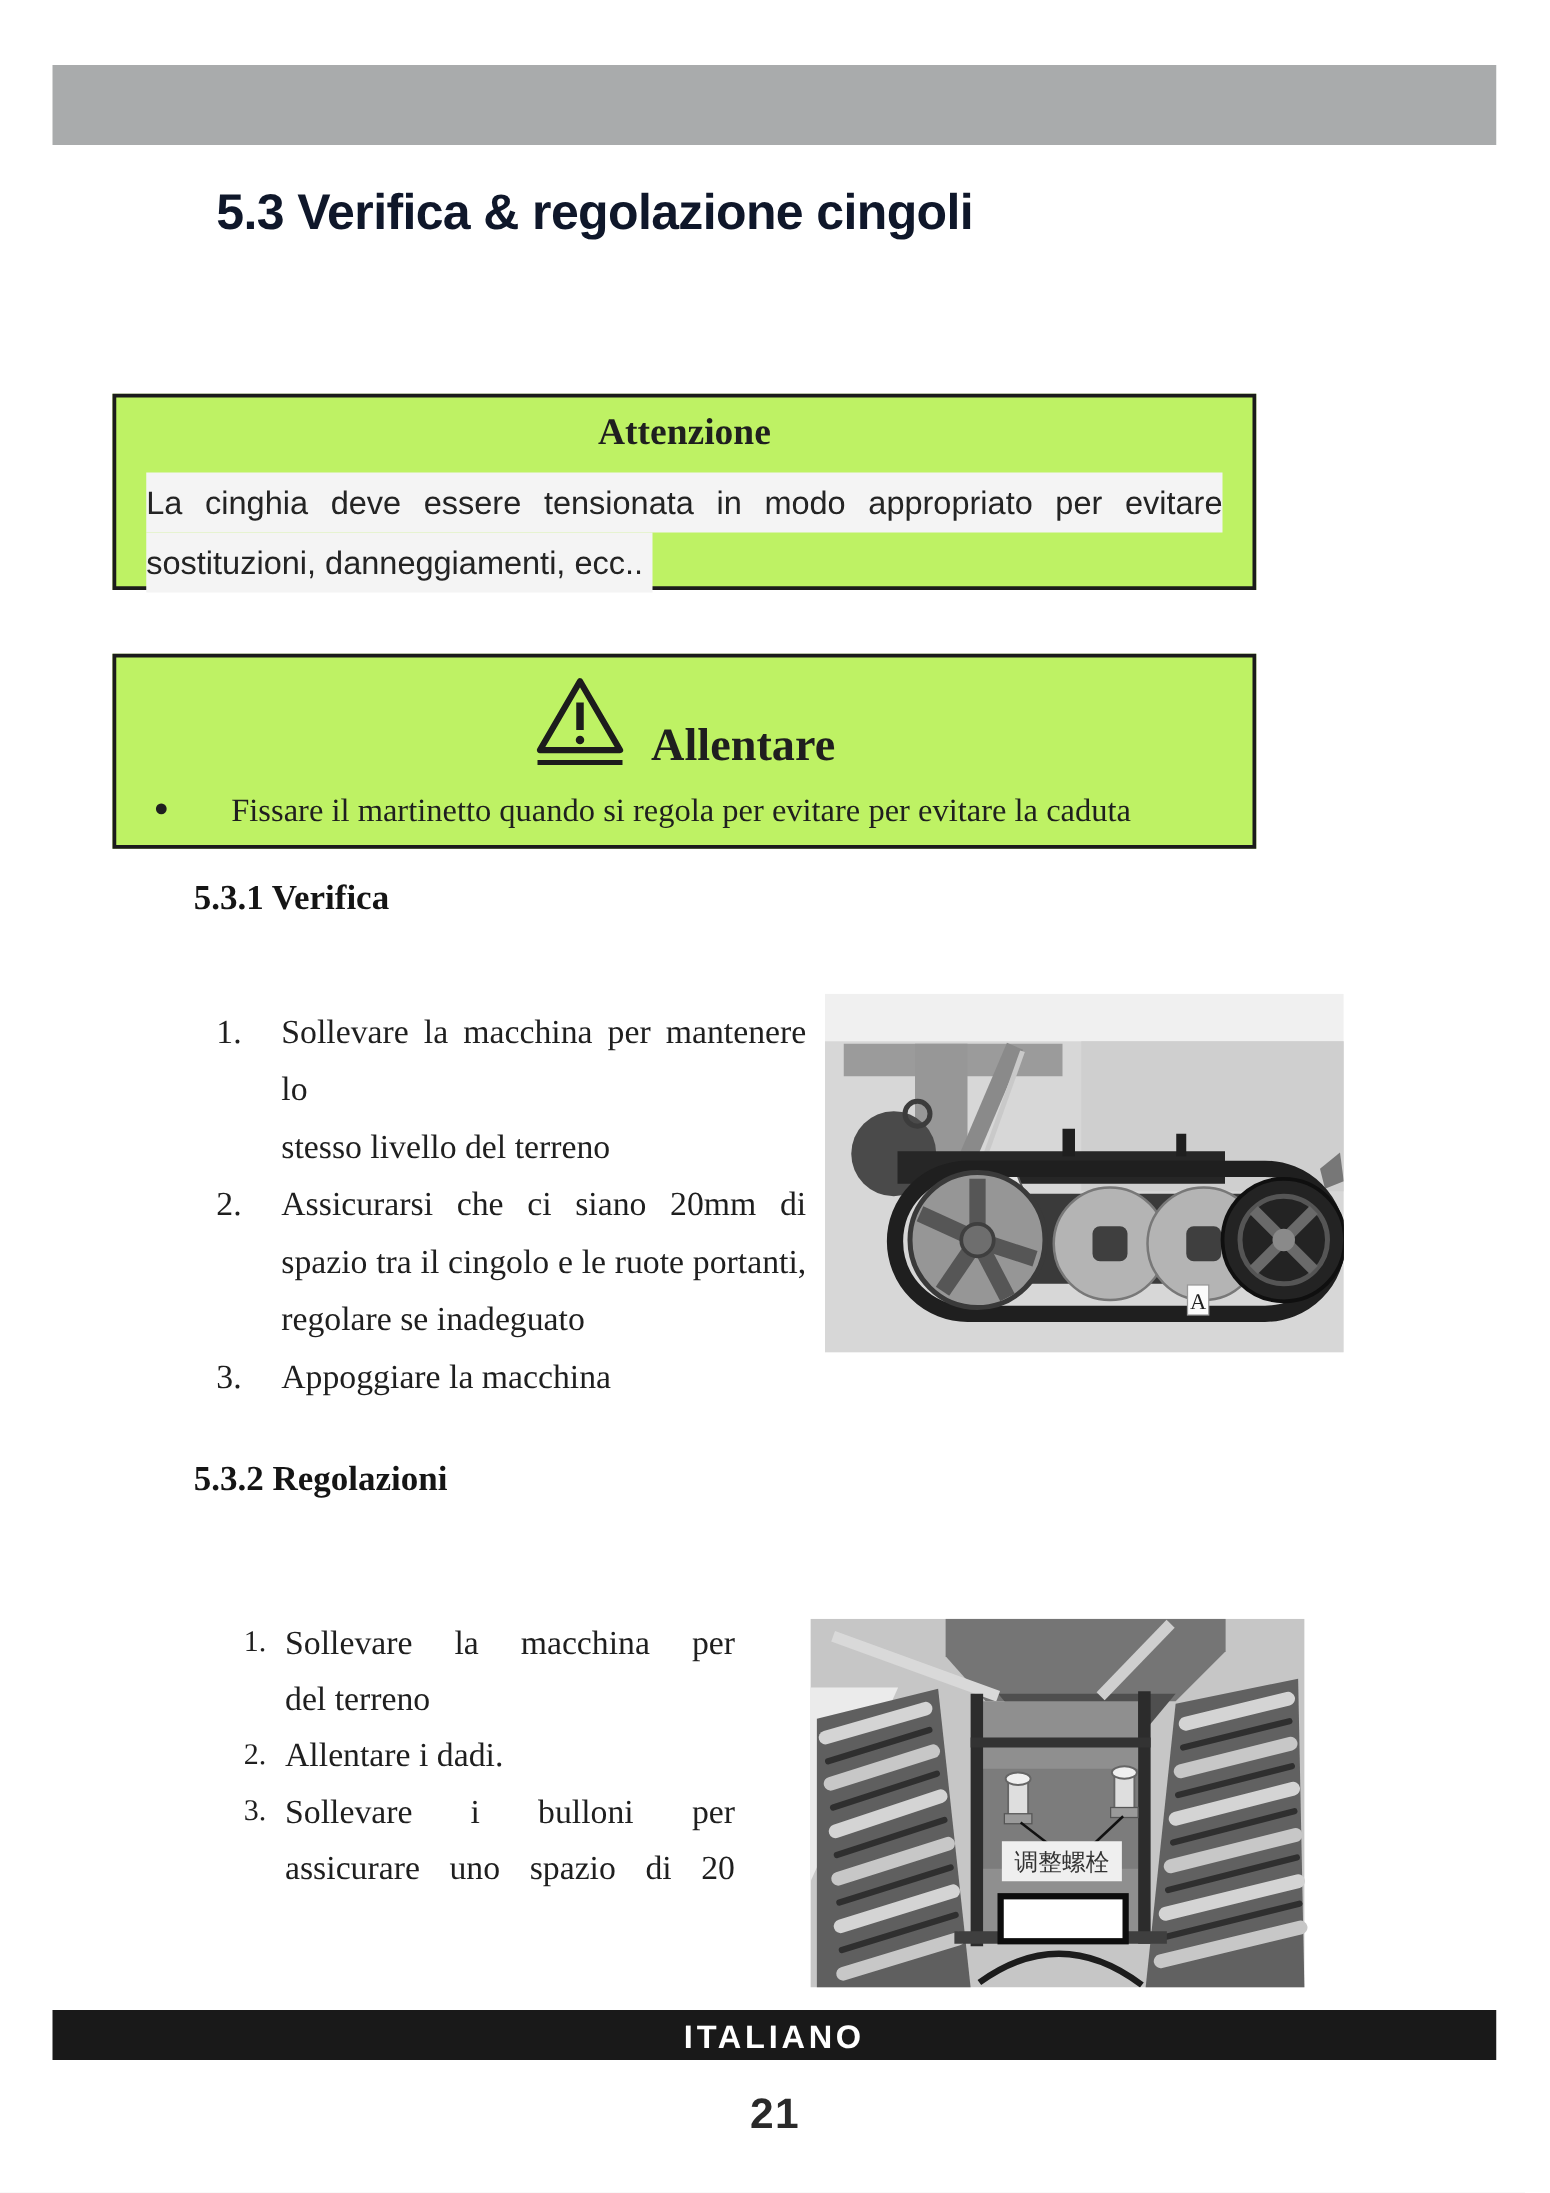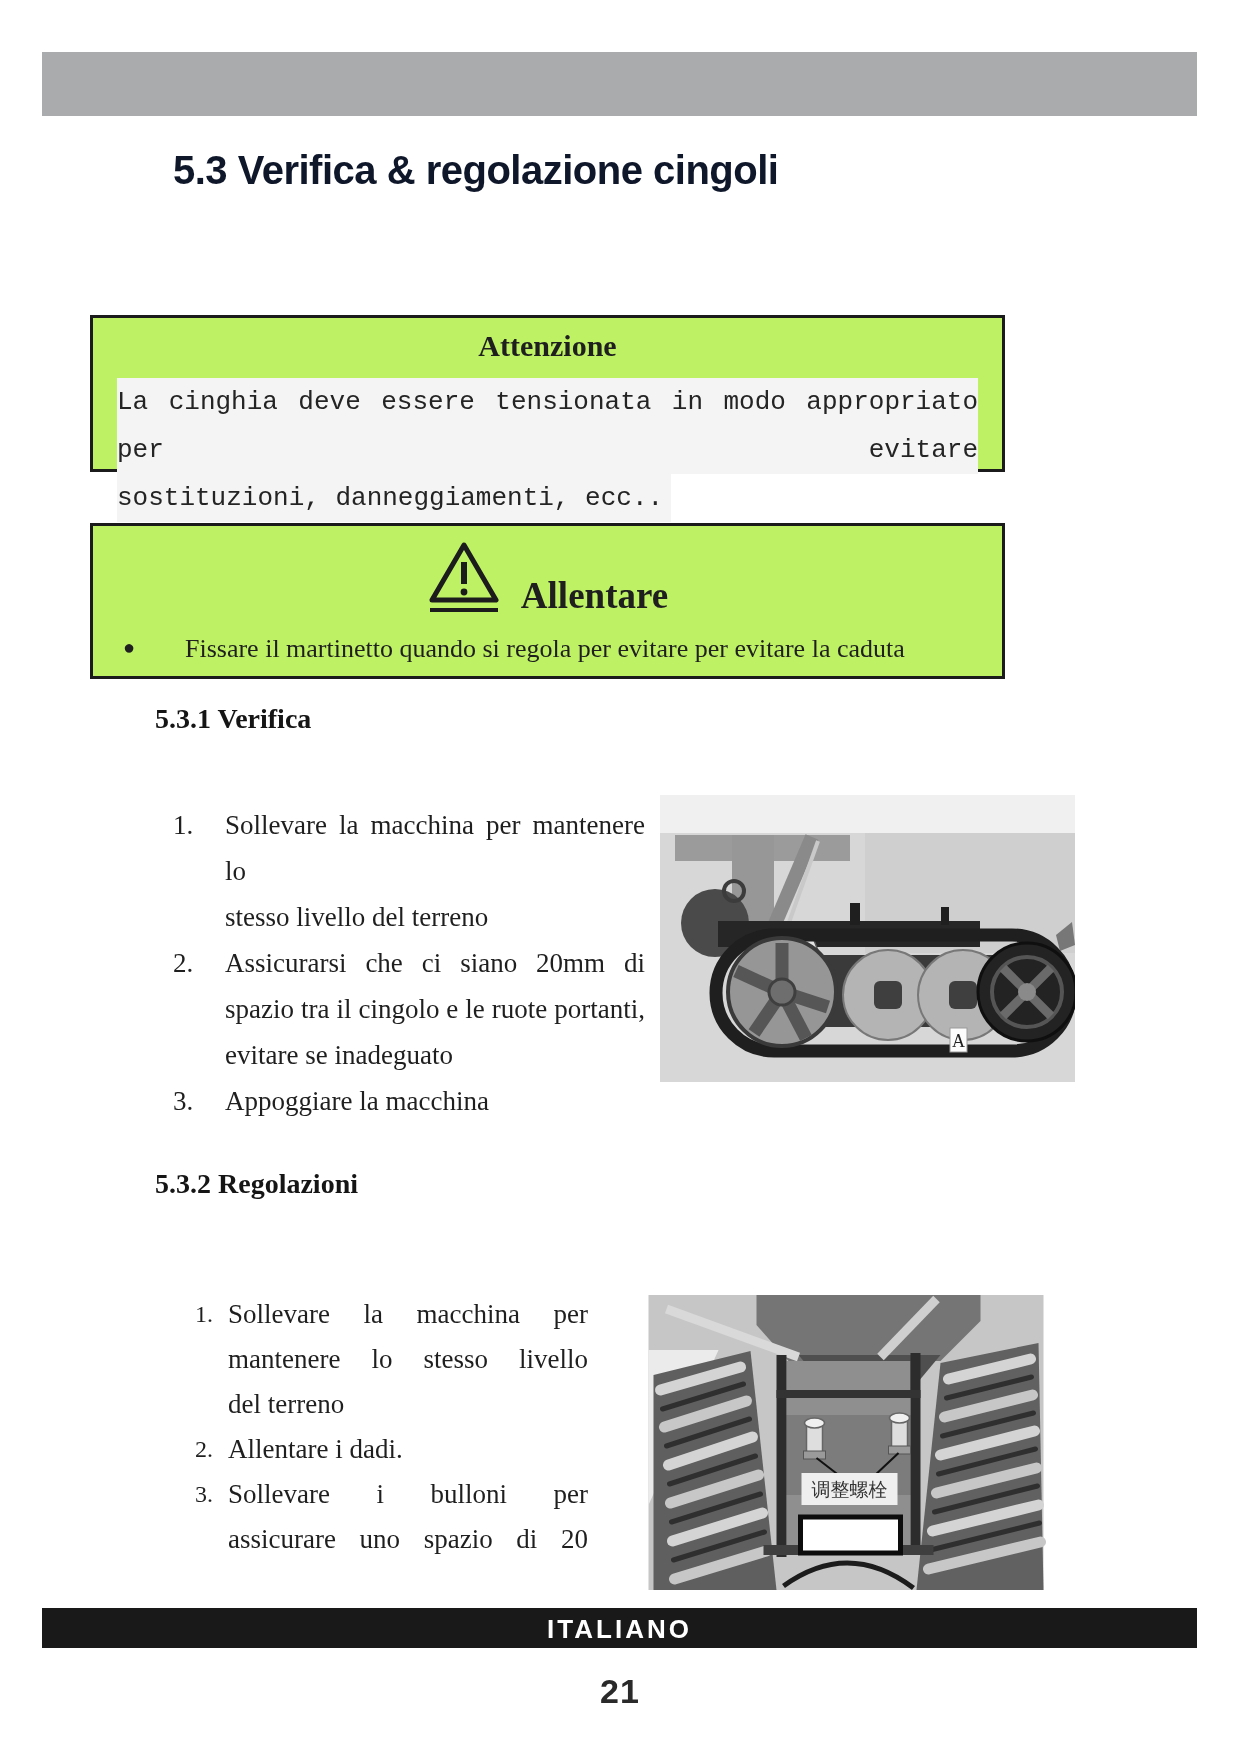--- a/index.html
+++ b/index.html
@@ -21,21 +21,21 @@
   }
 
   
   .notice-box { position:absolute; left:90px; width:915px; border:3px solid #1b1b1b; background:#bef264; }
   .attn-box { top:315px; height:157px; }
   .warn-box { top:523px; height:156px; }
 
   .attn-title { text-align:center; font-weight:bold; font-size:30px; margin-top:11px; }
   .attn-body { position:absolute; left:24px; right:24px; top:60px;
     font-family:"Liberation Sans", sans-serif; font-size:26px; line-height:48px; color:#242424; }
-  .attn-line { background:#f4f4f4;font-family:Liberation Mono, monospace; }
+  .attn-line { background:#f4f4f4; }
   .fit { width:fit-content; padding-right:8px; }
 
   .warn-head { position:absolute; left:0; right:0; top:14px; display:flex; justify-content:center; align-items:flex-end; gap:20px; }
   .warn-title { font-weight:bold; font-size:37px; line-height:1; padding-bottom:4px; }
   .warn-item { position:absolute; left:30px; right:24px; top:108px; font-size:26px; }
   .warn-bullet { position:absolute; left:0; top:2px; font-size:20px; }
   .warn-text { display:block; margin-left:62px; }
 
   
   .sec-heading { position:absolute; left:155px; font-weight:bold; font-size:28px; color:#151515; }
@@ -113,21 +113,21 @@
       <div class="stext">
         <div class="l j">Sollevare la macchina per mantenere lo</div>
         <div class="l">stesso livello del terreno</div>
       </div>
     </div>
     <div class="step">
       <div class="num">2.</div>
       <div class="stext">
         <div class="l j">Assicurarsi che ci siano 20mm di</div>
         <div class="l j">spazio tra il cingolo e le ruote portanti,</div>
-        <div class="l">evitare se inadeguato</div>
+        <div class="l">regolare se inadeguato</div>
       </div>
     </div>
     <div class="step">
       <div class="num">3.</div>
       <div class="stext">
         <div class="l">Appoggiare la macchina</div>
       </div>
     </div>
   </div>
 
@@ -179,21 +179,20 @@
     </svg>
   </div>
 
   <div class="sec-heading h-regolazioni">5.3.2 Regolazioni</div>
 
   <div class="steps steps2">
     <div class="step">
       <div class="num">1.</div>
       <div class="stext">
         <div class="l j">Sollevare la macchina per</div>
-        <div class="l j">mantenere lo stesso livello</div>
         <div class="l">del terreno</div>
       </div>
     </div>
     <div class="step">
       <div class="num">2.</div>
       <div class="stext">
         <div class="l">Allentare i dadi.</div>
       </div>
     </div>
     <div class="step">

